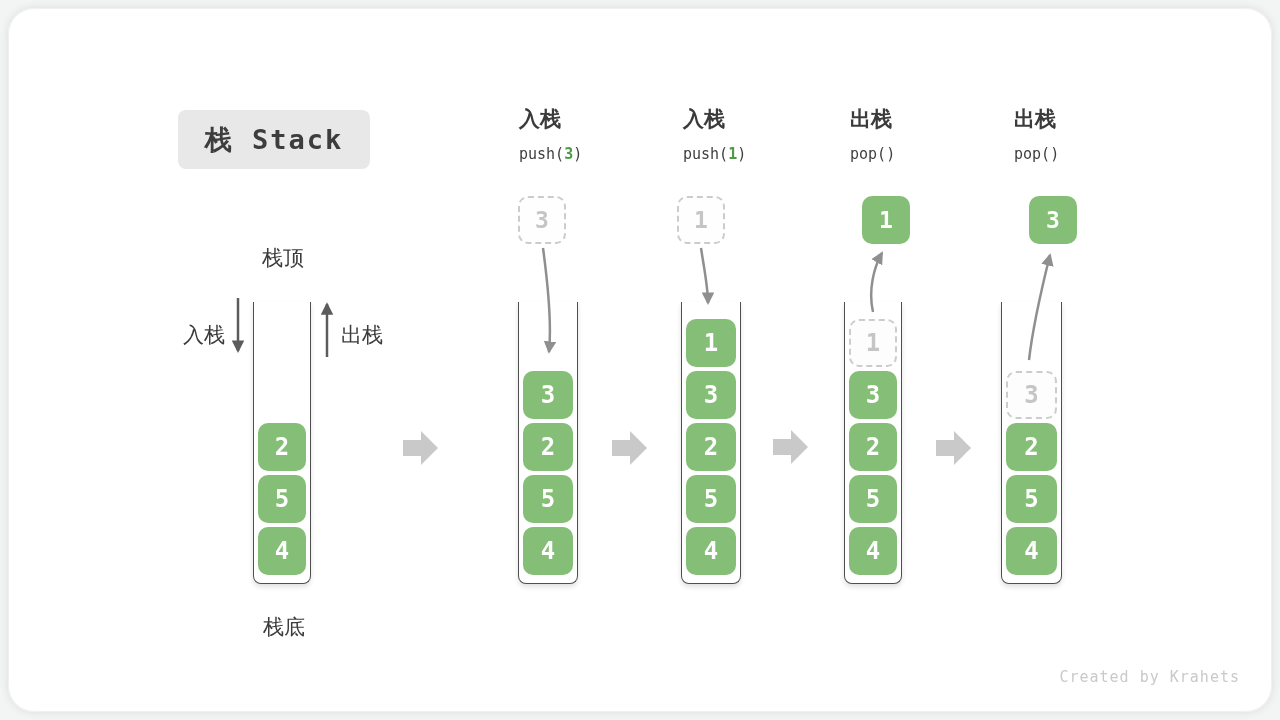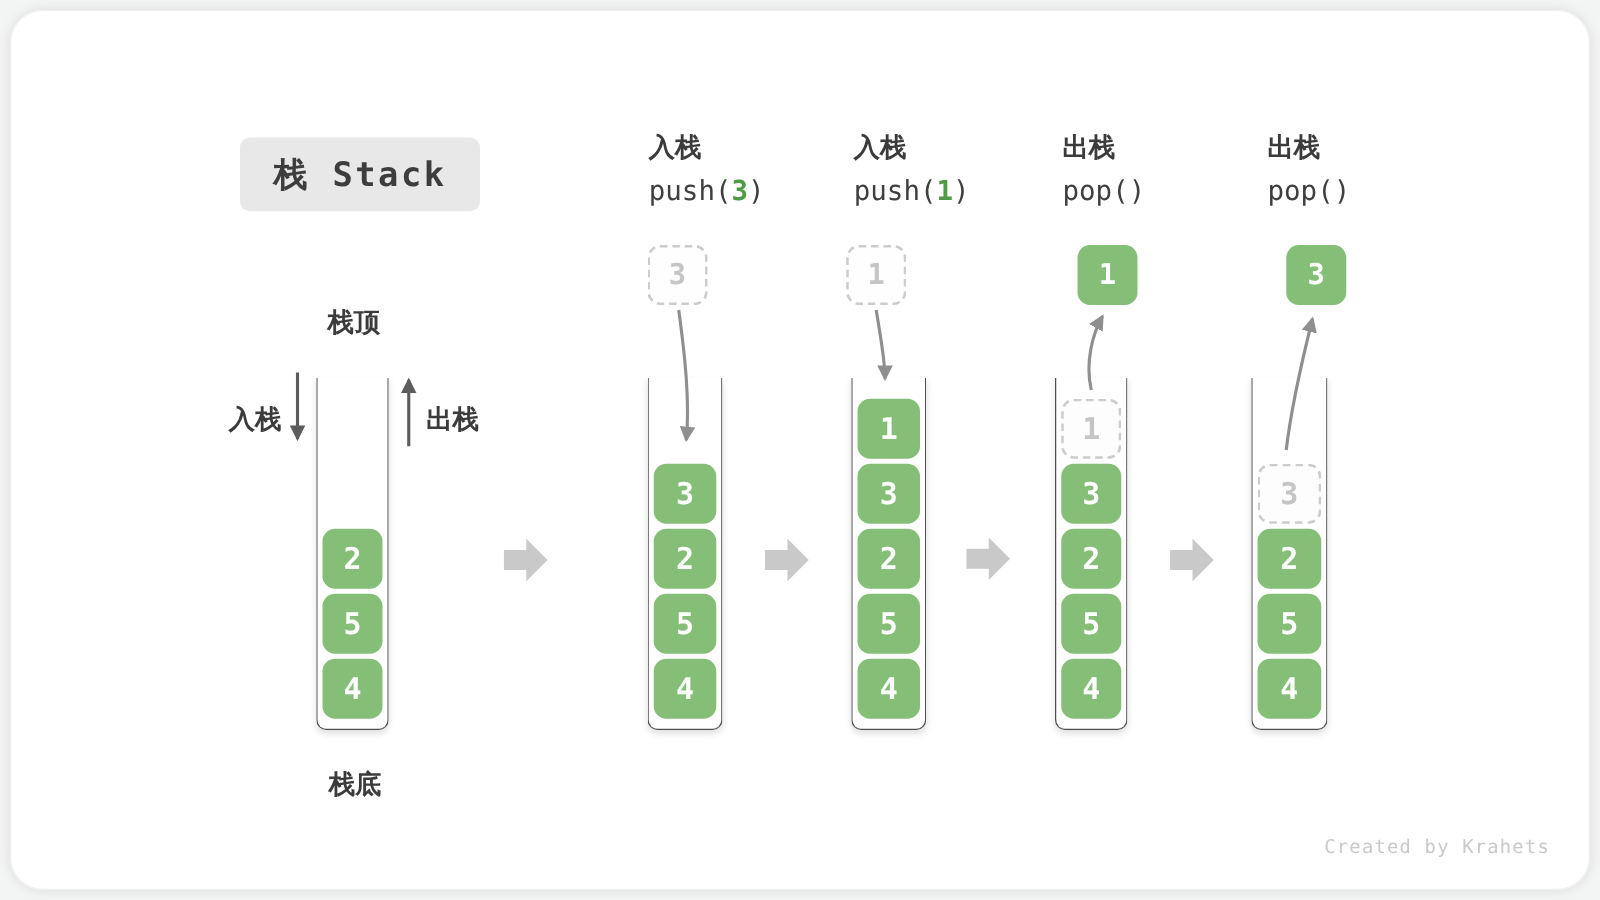--- a/index.html
+++ b/index.html
@@ -8,29 +8,29 @@
     --arrow:#8f8f8f; --arrow-dark:#5c5c5c; --block-arrow:#c9c9c9;
     --wall:#4f4f4f; --badge-bg:#e8e8e8; --credit:#c9c9c9; --page-bg:#f3f4f4;
   }
   *{margin:0;padding:0;box-sizing:border-box;}
   html,body{width:1280px;height:720px;}
   body{background:var(--page-bg);font-family:"Liberation Sans","DejaVu Sans",sans-serif;color:var(--ink);}
   .canvas{position:relative;width:1280px;height:720px;overflow:hidden;}
   .card{position:absolute;left:8px;top:8px;right:8px;bottom:8px;background:#ffffff;
         border-radius:26px;box-shadow:0 0 10px rgba(0,0,0,0.10), inset 0 0 0 1px #f0f0f0;}
 
-  .title-badge{position:absolute;left:192px;top:110px;width:192px;height:59px;
+  .title-badge{position:absolute;left:178px;top:110px;width:192px;height:59px;
         background:var(--badge-bg);border-radius:8px;display:flex;align-items:center;justify-content:center;
         font-family:"DejaVu Sans Mono",monospace;font-size:27px;font-weight:600;letter-spacing:2px;color:#3d3d3d;}
 
-  .cjk-label{position:absolute;font-size:21px;font-weight:bold;color:var(--ink);white-space:nowrap;}
+  .cjk-label{position:absolute;font-size:21px;font-weight:normal;color:var(--ink);white-space:nowrap;}
 
   .col-header{position:absolute;top:106px;}
   .col-header .op-cn{font-size:21px;font-weight:bold;color:var(--ink);line-height:26px;}
-  .col-header .op-code{margin-top:9px;font-family:"DejaVu Sans Mono",monospace;font-size:22px;color:#3f3f3f;line-height:26px;}
+  .col-header .op-code{margin-top:9px;font-family:"DejaVu Sans Mono",monospace;font-size:15px;color:#3f3f3f;line-height:26px;}
   .col-header .arg{color:var(--green-dark);font-weight:bold;}
 
   .float-box{position:absolute;top:196px;width:48px;height:48px;border-radius:10px;
         display:flex;align-items:center;justify-content:center;
         font-family:"DejaVu Sans Mono",monospace;font-size:23px;font-weight:bold;}
   .float-box.solid{background:var(--green);color:#ffffff;}
   .float-box.dashed{border:2px dashed var(--dash-border);background:#fefefe;color:var(--dash-text);}
 
   .stack{position:absolute;top:302px;height:282px;
         border-left:1.5px solid var(--wall);border-right:1.5px solid var(--wall);border-bottom:1.5px solid var(--wall);

